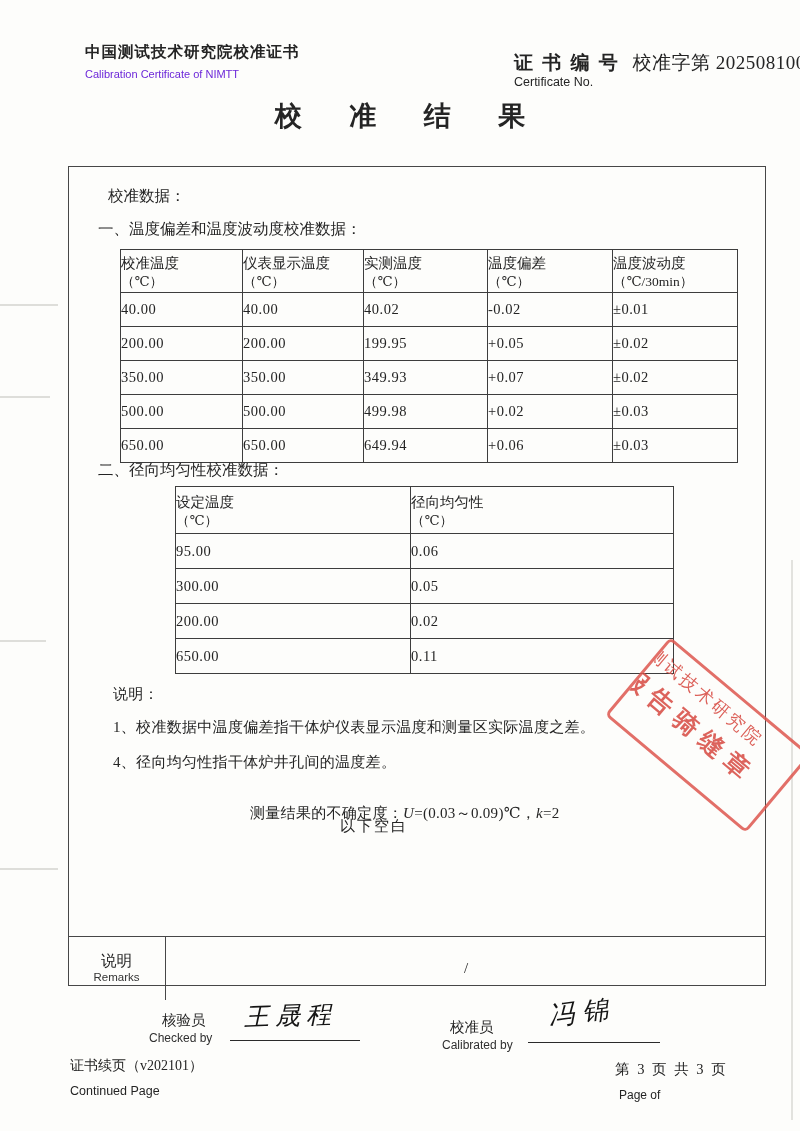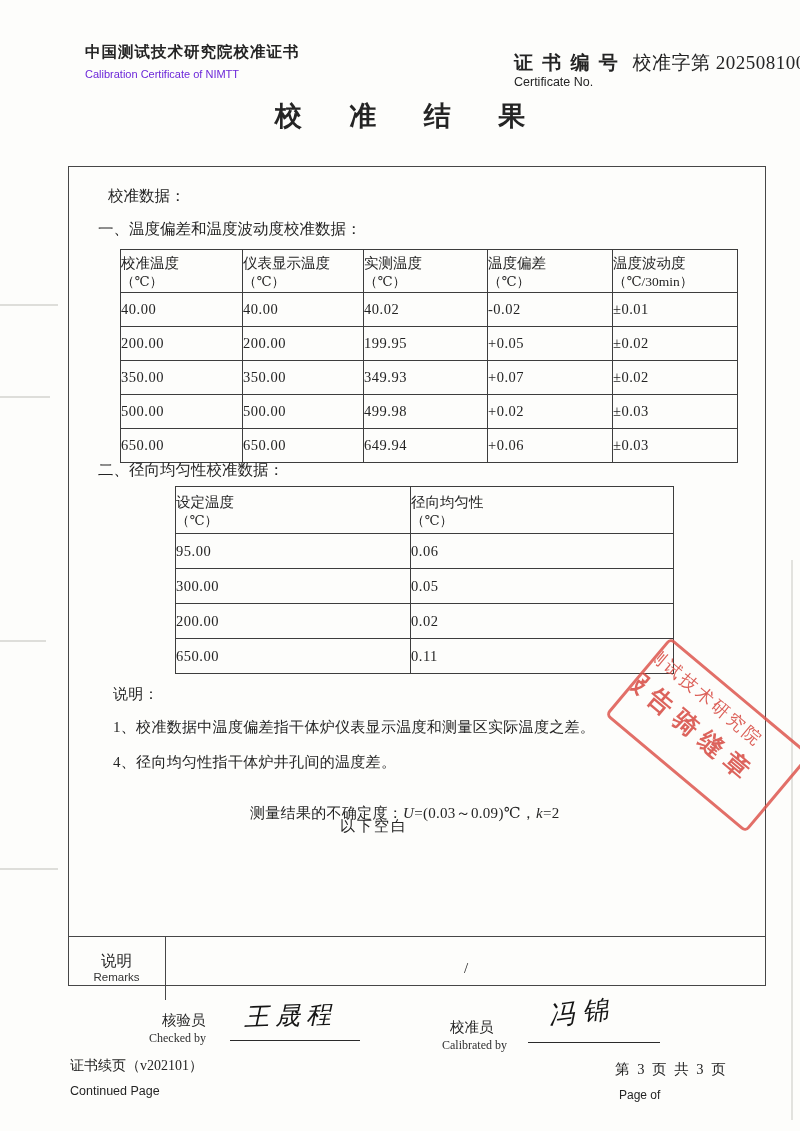--- a/index.html
+++ b/index.html
@@ -54,21 +54,21 @@
   
   .remarks-row { left:68px; top:936px; width:698px; height:64px; border-top:1.5px solid #474747; box-sizing:border-box; display:flex; }
   .remarks-label { width:98px; border-right:1.5px solid #474747; box-sizing:border-box;
                    display:flex; flex-direction:column; align-items:center; justify-content:center; }
   .remarks-label .cn { font-size:15.5px; line-height:18px; }
   .remarks-label .en { font-size:11.5px; line-height:15px; font-family:"Liberation Sans","DejaVu Sans",sans-serif; color:#333; }
   .remarks-value { flex:1; display:flex; align-items:center; justify-content:center; font-size:15px; }
 
   
   .sig-label-cn { font-size:14.5px; font-family:"Liberation Sans","DejaVu Sans",sans-serif; }
-  .sig-label-en { font-size:12px; font-family:Liberation Serif, serif; color:#2f2f2f; }
+  .sig-label-en { font-size:12px; font-family:Liberation Sans, sans-serif; color:#2f2f2f; }
   .sig-name { font-family:"DejaVu Sans","Liberation Sans",sans-serif; font-style:italic; color:#141414; white-space:nowrap; }
   .sig1-name { left:244px; top:999px; font-size:25px; letter-spacing:6px; transform:rotate(-2deg); }
   .sig2-name { left:548px; top:995px; font-size:26px; letter-spacing:8px; transform:rotate(-7deg); }
   .sig-line { border-top:1.5px solid #2a2a2a; height:0; }
   .sig1-line { left:230px; top:1040px; width:130px; }
   .sig2-line { left:528px; top:1042px; width:132px; }
 
   
   .foot-cn { left:70px; top:1057px; font-size:14px; }
   .foot-en { left:70px; top:1084px; font-size:12.5px; font-family:"Liberation Sans","DejaVu Sans",sans-serif; }

